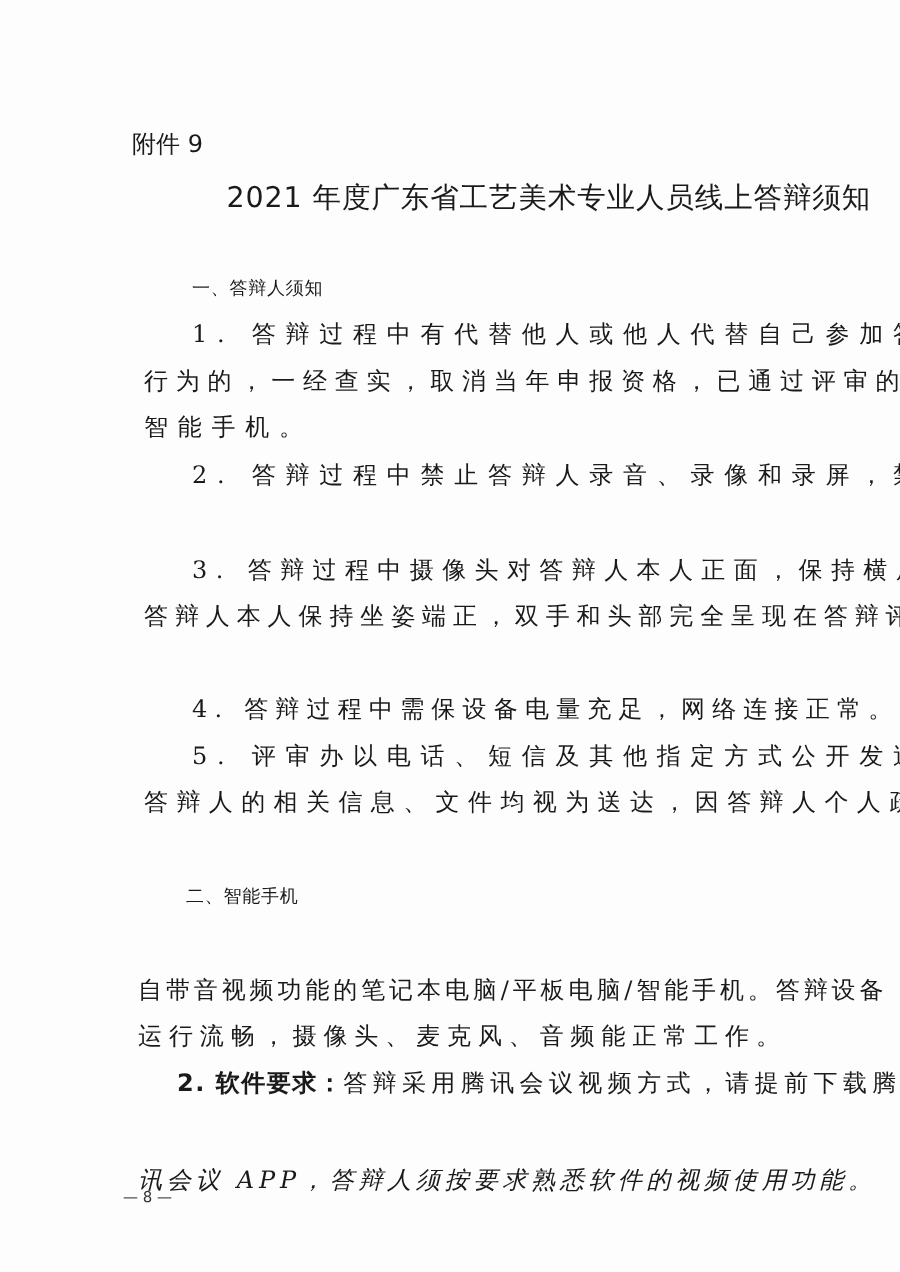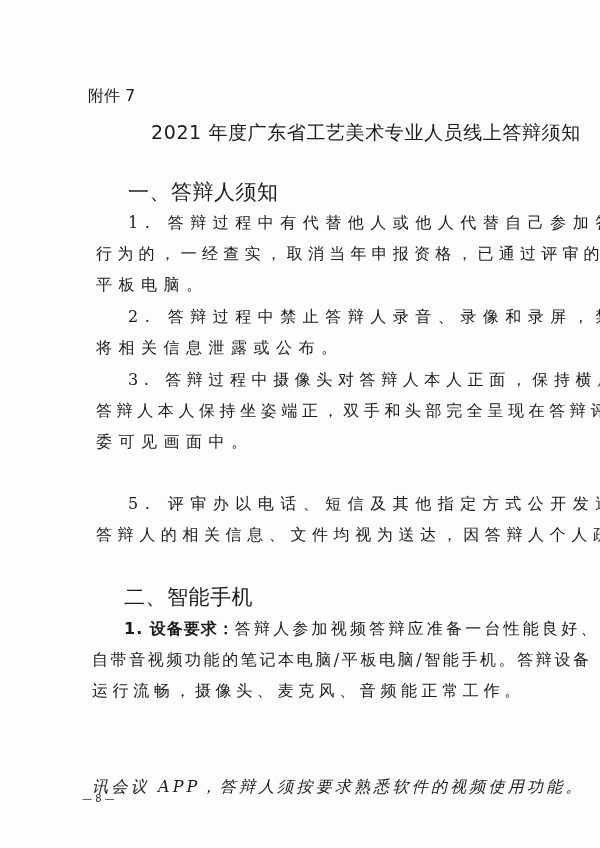--- a/index.html
+++ b/index.html
@@ -7,52 +7,51 @@
     width: 600px; height: 848px; background: #fdfdfd; position: relative; overflow: hidden;
     font-family: "DejaVu Serif", "Liberation Serif", serif; color: #1a1a1a;
   }
   .page { position: absolute; inset: 0; }
   .line {
     position: absolute; white-space: nowrap; font-size: 16px; line-height: 20px;
     letter-spacing: 6.5px;
   }
   .attach { left: 88px; top: 86px; font-size: 16px; letter-spacing: 0; font-family: "DejaVu Sans", sans-serif; }
   .title { left: 116px; top: 122px; font-size: 19px; letter-spacing: 0.6px; font-family: "DejaVu Sans", sans-serif; margin-left: 35px; }
-  .heading { font-family: "DejaVu Sans", sans-serif; letter-spacing: 0.5px; font-size: 21px; }
+  .heading { font-family: "DejaVu Sans", sans-serif; letter-spacing: 0.5px; font-size: 12px; }
   .bold { font-weight: bold; font-family: "DejaVu Sans", sans-serif; letter-spacing: 1px; }
   .footer { position: absolute; left: 82px; top: 793px; font-size: 10px; color: #333; font-family: "DejaVu Sans", sans-serif; }
 </style>
 </head>
 <body>
 
 <div class="page">
-  <div class="line attach">附件 7</div>
+  <div class="line attach">附件 9</div>
   <div class="line title">2021 年度广东省工艺美术专业人员线上答辩须知</div>
 
   <div class="line heading" style="left:128px; top:182px;">一、答辩人须知</div>
 
   <div class="line" style="left:128px; top:213px;">1. 答辩过程中有代替他人或他人代替自己参加答辩</div>
   <div class="line" style="left:96px; top:244px; letter-spacing:5.2px;">行为的，一经查实，取消当年申报资格，已通过评审的，</div>
-  <div class="line" style="left:96px; top:275px;">平板电脑。</div>
+  <div class="line" style="left:96px; top:275px;">智能手机。</div>
 
   <div class="line" style="left:128px; top:307px;">2. 答辩过程中禁止答辩人录音、录像和录屏，禁止</div>
-  <div class="line" style="left:96px; top:338px;">将相关信息泄露或公布。</div>
 
   <div class="line" style="left:128px; top:370px; letter-spacing:5.6px;">3. 答辩过程中摄像头对答辩人本人正面，保持横屏，</div>
   <div class="line" style="left:96px; top:401px; letter-spacing:4.6px;">答辩人本人保持坐姿端正，双手和头部完全呈现在答辩评</div>
-  <div class="line" style="left:96px; top:432px;">委可见画面中。</div>
 
+  <div class="line" style="left:128px; top:463px; letter-spacing:4.8px;">4. 答辩过程中需保设备电量充足，网络连接正常。</div>
 
   <div class="line" style="left:128px; top:494px;">5. 评审办以电话、短信及其他指定方式公开发送给</div>
   <div class="line" style="left:96px; top:525px; letter-spacing:5.6px;">答辩人的相关信息、文件均视为送达，因答辩人个人疏</div>
 
   <div class="line heading" style="left:124px; top:587px;">二、智能手机</div>
 
-  <div class="line" style="left:124px; top:619px; letter-spacing:3.2px;">
-    <span class="bold">1. 设备要求：</span><span>答辩人参加视频答辩应准备一台性能良好、</span>
-  </div>
   <div class="line" style="left:92px; top:681px; letter-spacing:4.6px;">运行流畅，摄像头、麦克风、音频能正常工作。</div>
   <div class="line" style="left:92px; top:650px; letter-spacing:2.6px;">自带音视频功能的笔记本电脑/平板电脑/智能手机。答辩设备</div>
 
+  <div class="line" style="left:118px; top:712px; letter-spacing:3.6px;">
+    <span class="bold">2. 软件要求：</span><span>答辩采用腾讯会议视频方式，请提前下载腾</span>
+  </div>
   <div class="line" style="left:92px; top:777px; letter-spacing:3.2px;font-style:italic;">讯会议 APP，答辩人须按要求熟悉软件的视频使用功能。</div>
 
   <div class="footer">— 8 —</div>
 </div>
 
 </body></html>

